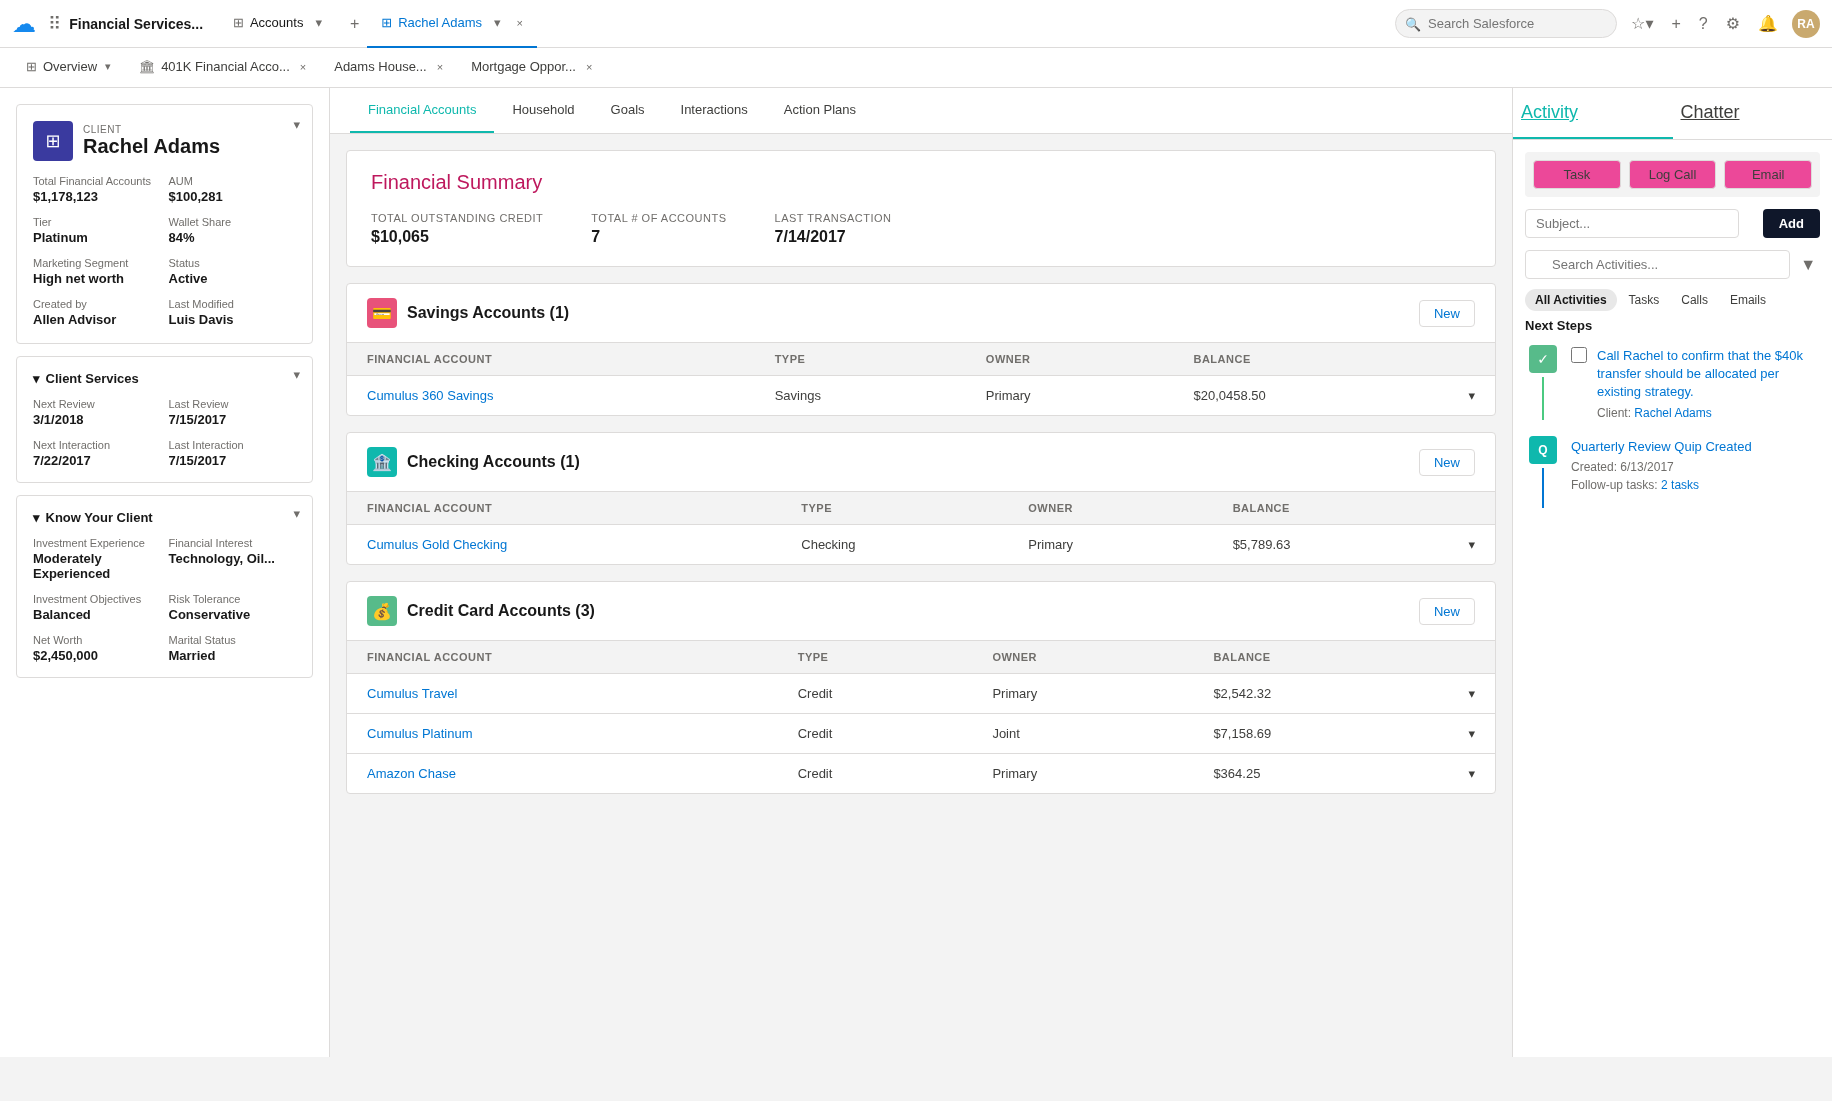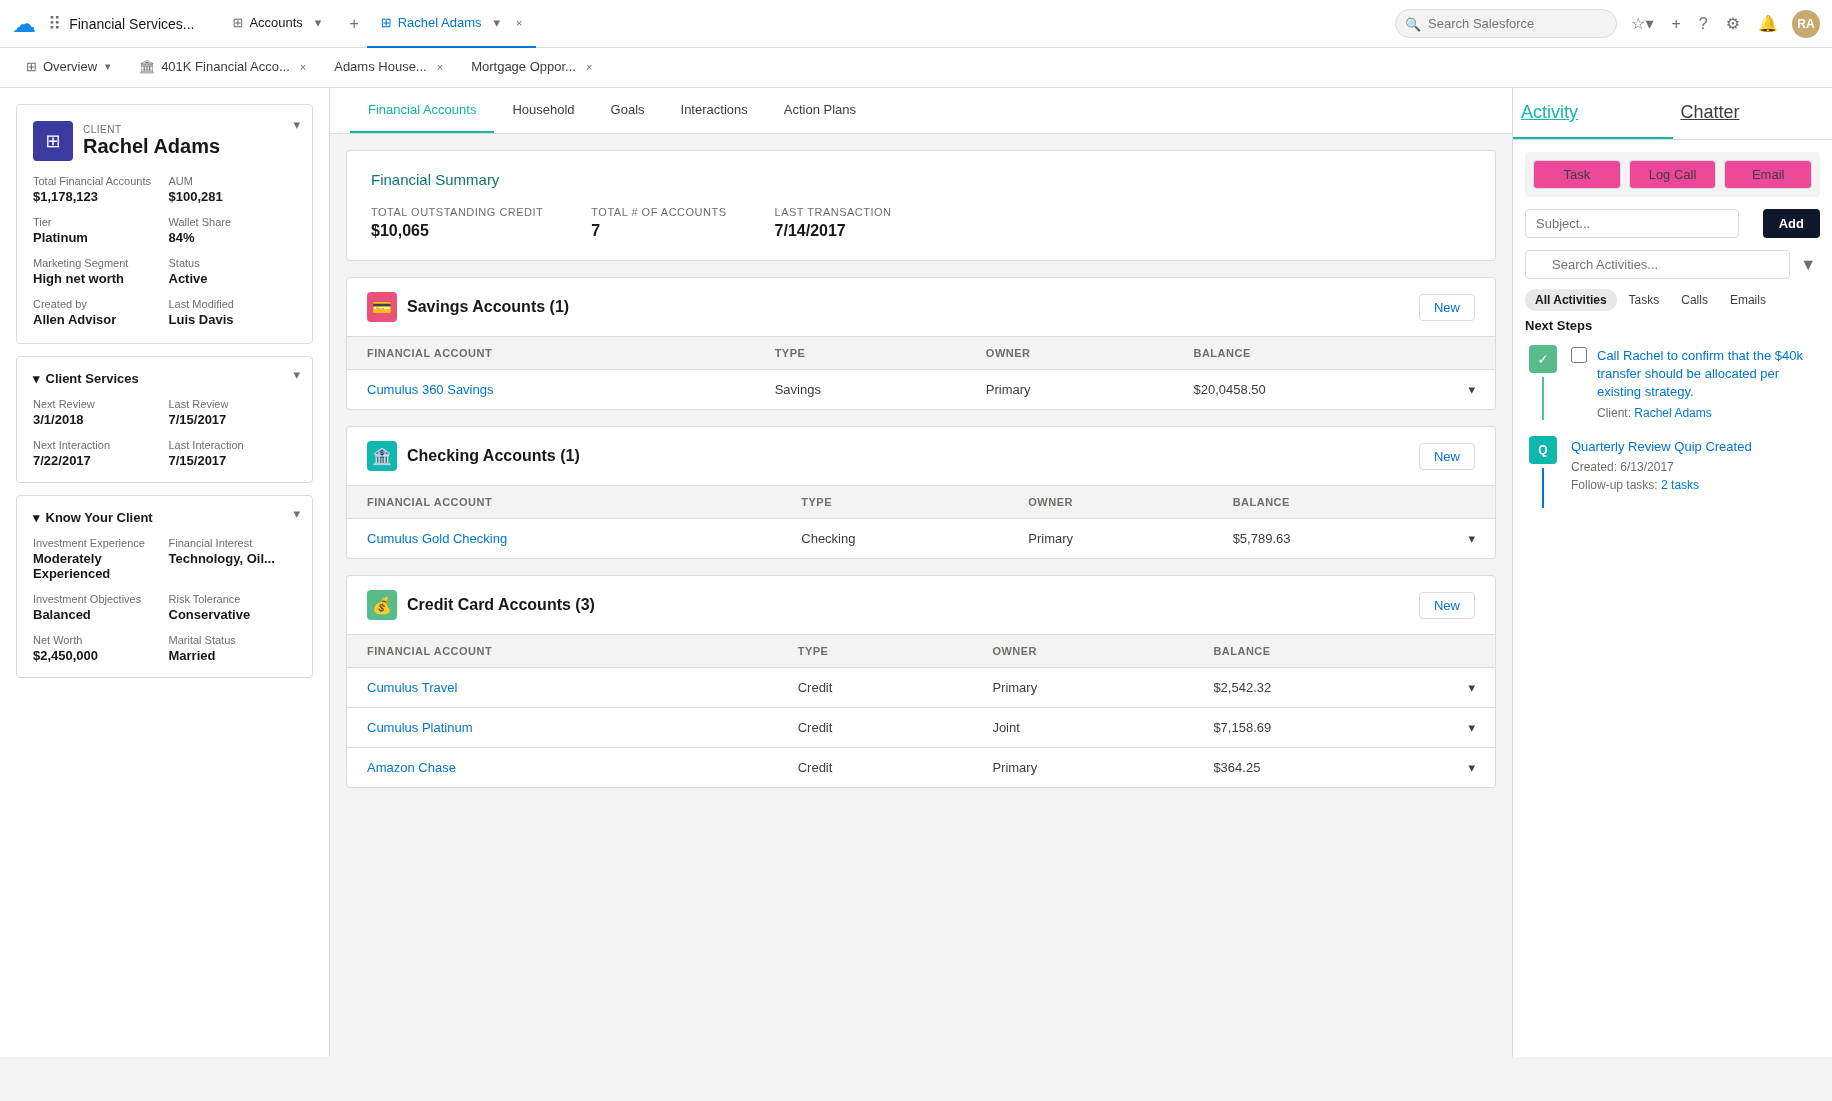--- a/index.html
+++ b/index.html
@@ -10,25 +10,25 @@
       height: 48px;
       background: #fff;
       border-bottom: 1px solid #dddbda;
       display: flex;
       align-items: center;
       padding: 0 12px;
       gap: 8px;
     }
     .top-nav .logo { color: #1589ee; font-size: 24px; margin-right: 4px; }
     .top-nav .app-name {
-      font-weight: 400;
+      font-weight: 700;
       font-size: 14px;
       color: #181818;
       white-space: nowrap;
-      margin-right: 16px;
+      margin-right: 8px;
     }
     .top-nav .search-bar {
       flex: 1;
       max-width: 420px;
       margin: 0 auto;
       position: relative;
     }
     .top-nav .search-bar input {
       width: 100%;
       padding: 6px 12px 6px 32px;
@@ -286,23 +286,23 @@
 
     
     .financial-summary {
       margin: 16px;
       background: #fff;
       border: 1px solid #dddbda;
       border-radius: 4px;
       padding: 20px 24px;
     }
     .financial-summary h2 {
-      font-size: 15px;
+      font-size: 20px;
       font-weight: 400;
-      color: #0f766e;
+      color: #be185d;
       margin-bottom: 18px;
     }
     .summary-grid {
       display: flex;
       gap: 48px;
     }
     .summary-item .label {
       font-size: 11px;
       color: #706e6b;
       text-transform: uppercase;

